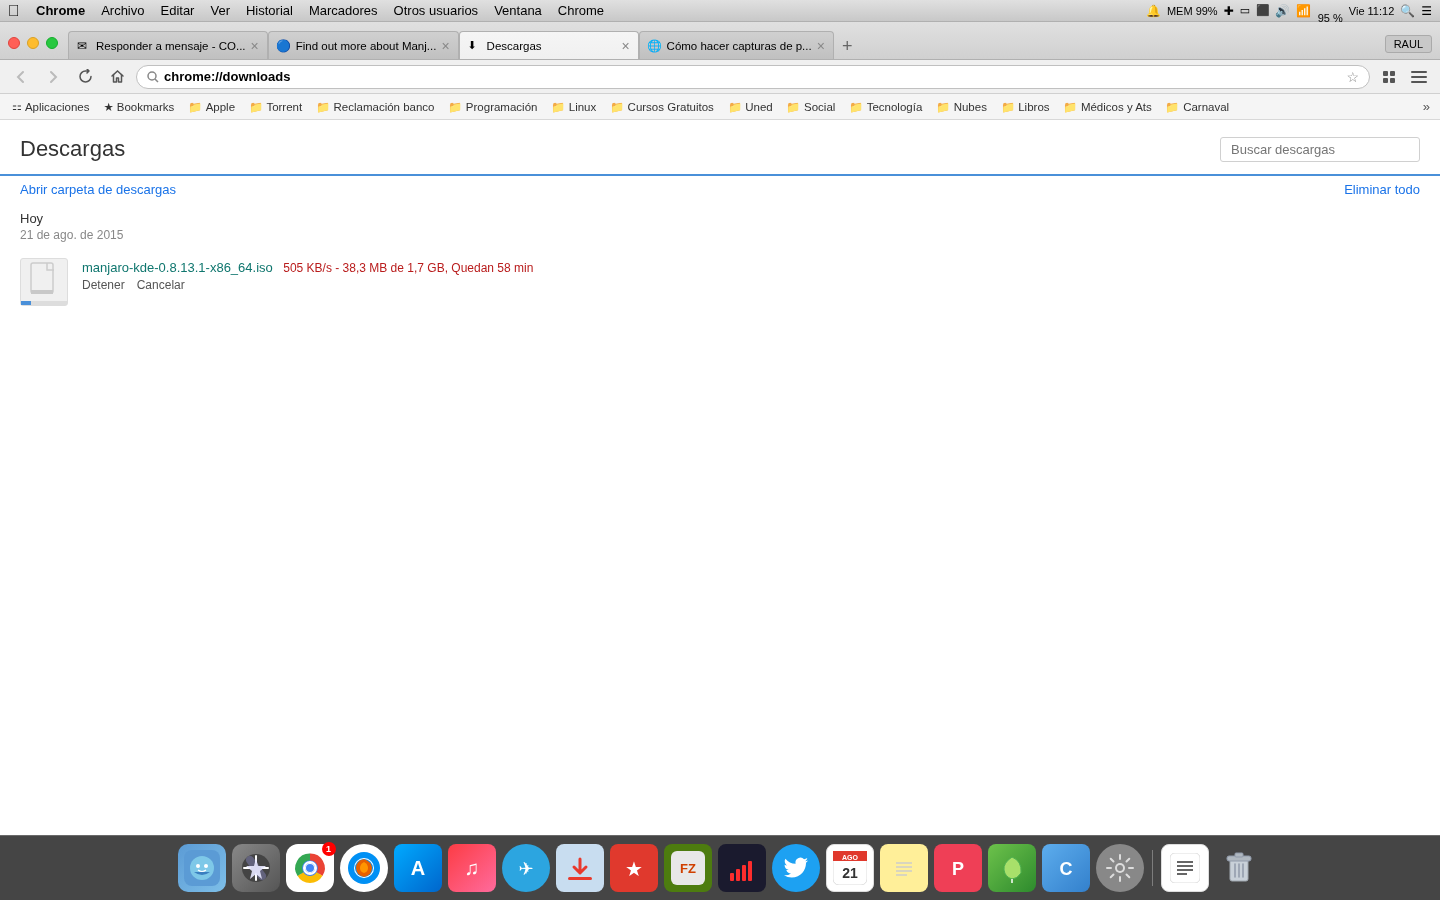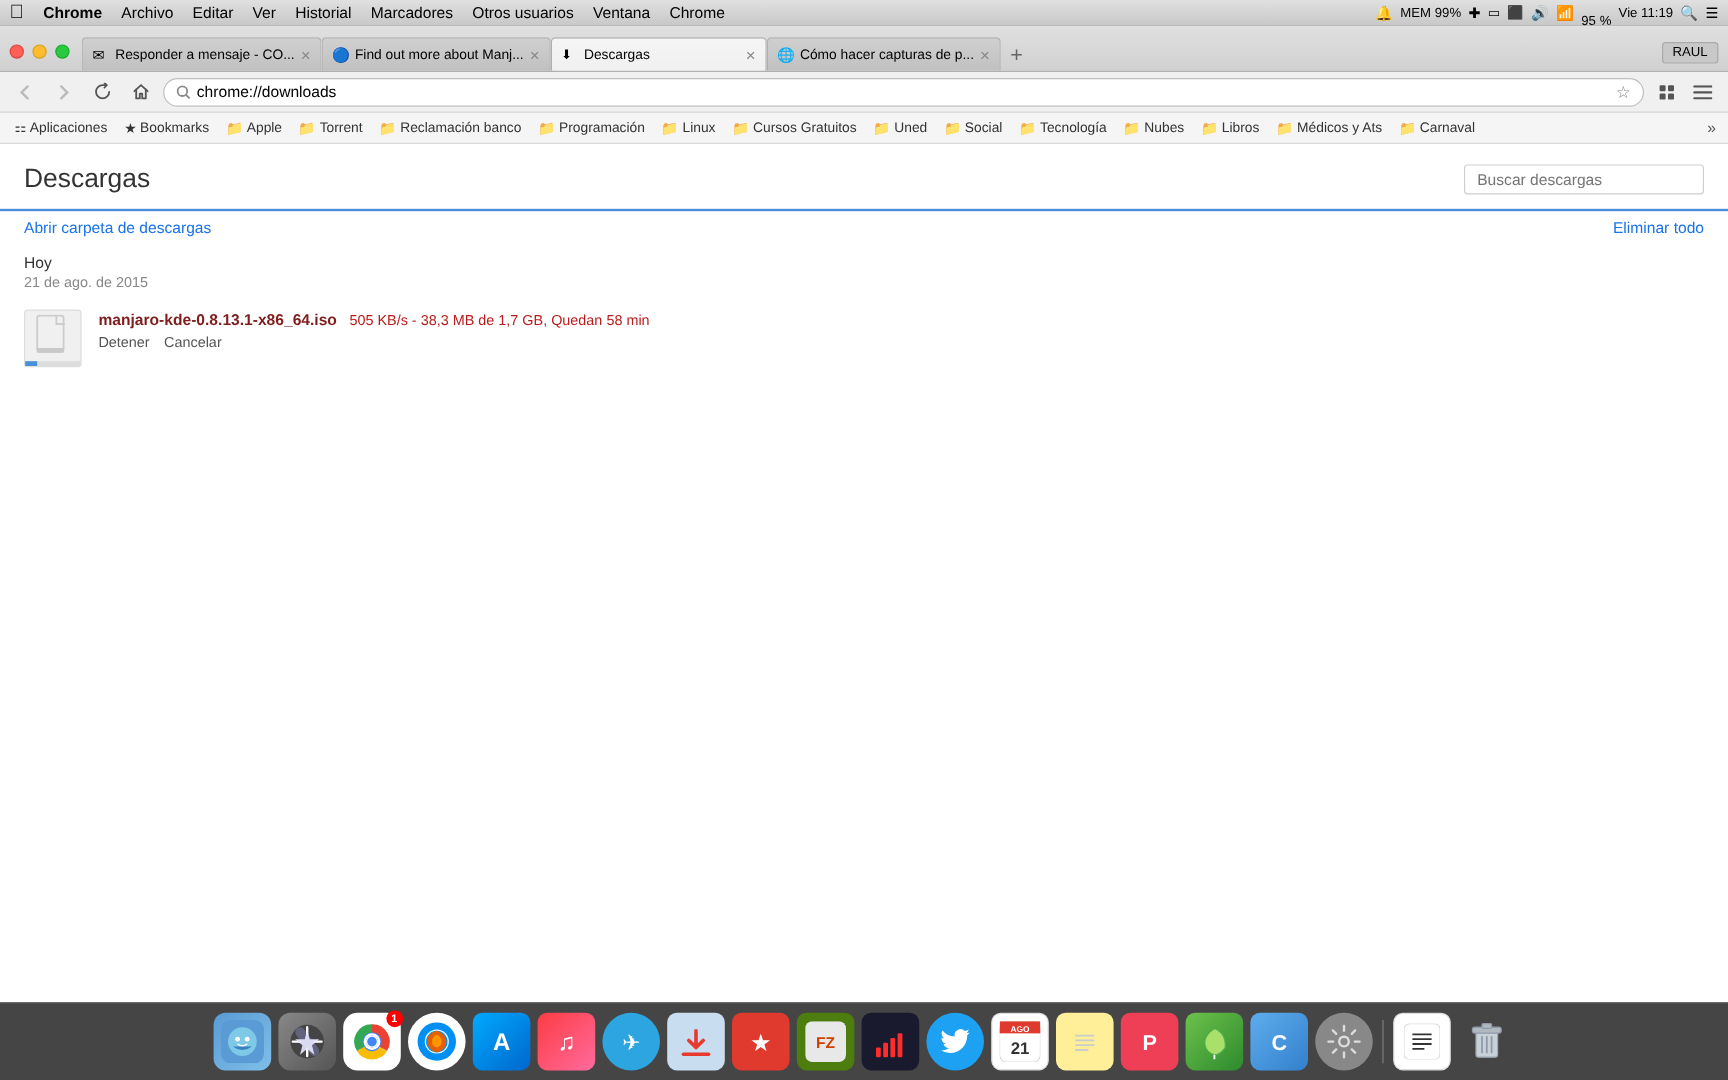--- a/index.html
+++ b/index.html
@@ -121,21 +121,21 @@
       border: 1px solid #c0c0c0;
       border-radius: 12px;
       background: white;
       padding: 0 10px;
       font-size: 13px;
       display: flex;
       align-items: center;
       gap: 5px;
     }
     .address-bar input {
-      border: none; outline: none; flex: 1; font-size: 13px; background: transparent;
+      border: none; outline: none; flex: 1; font-size: 13px; background: transparent; font-weight: bold;
     }
     .star-icon { font-size: 14px; color: #888; cursor: pointer; }
     .toolbar-right { display: flex; gap: 4px; align-items: center; }
 
     
     .bookmarks-bar {
       height: 26px;
       background: #f5f5f5;
       border-bottom: 1px solid #d8d8d8;
       display: flex;
@@ -220,21 +220,21 @@
       position: absolute;
       bottom: 0; left: 0; right: 0;
       height: 4px;
       background: #ddd;
     }
     .download-progress-fill {
       height: 100%;
       background: #4a90d9;
     }
     .download-info { flex: 1; }
-    .download-name { font-size: 13px; font-weight: 700; color: #7f1d1d; display: inline; }
+    .download-name { font-size: 13px; font-weight: 400; color: #0f766e; display: inline; }
     .download-speed { font-size: 12px; color: #b91c1c; display: inline; margin-left: 6px; }
     .download-url { font-size: 12px; color: #1a73e8; text-decoration: none; display: block; margin: 2px 0; white-space: nowrap; overflow: hidden; text-overflow: ellipsis; max-width: 700px; }
     .download-actions-row { display: flex; gap: 12px; margin-top: 2px; }
     .download-action-btn { font-size: 12px; color: #555; cursor: pointer; text-decoration: none; }
 
     
     .dock {
       height: 65px;
       background: rgba(40,40,40,0.85);
       display: flex;
@@ -295,21 +295,21 @@
   <span class="menubar-item">Chrome</span>
   <div class="menubar-right">
     <span>🔔</span>
     <span style="font-size:11px;">MEM 99%</span>
     <span>✚</span>
     <span style="font-size:11px;">▭</span>
     <span style="font-size:11px;">⬛</span>
     <span>🔊</span>
     <span>📶</span>
     <span style="font-size:11px;margin-top:14px;">95 %</span>
-    <span style="font-size:11px;">Vie 11:19</span>
+    <span style="font-size:11px;">Vie 11:12</span>
     <span>🔍</span>
     <span>☰</span>
   </div>
 </div>
 
 <div class="chrome-window">
 
   <div class="titlebar">
     <div class="window-controls">
       <div class="wc-btn wc-close"></div>

